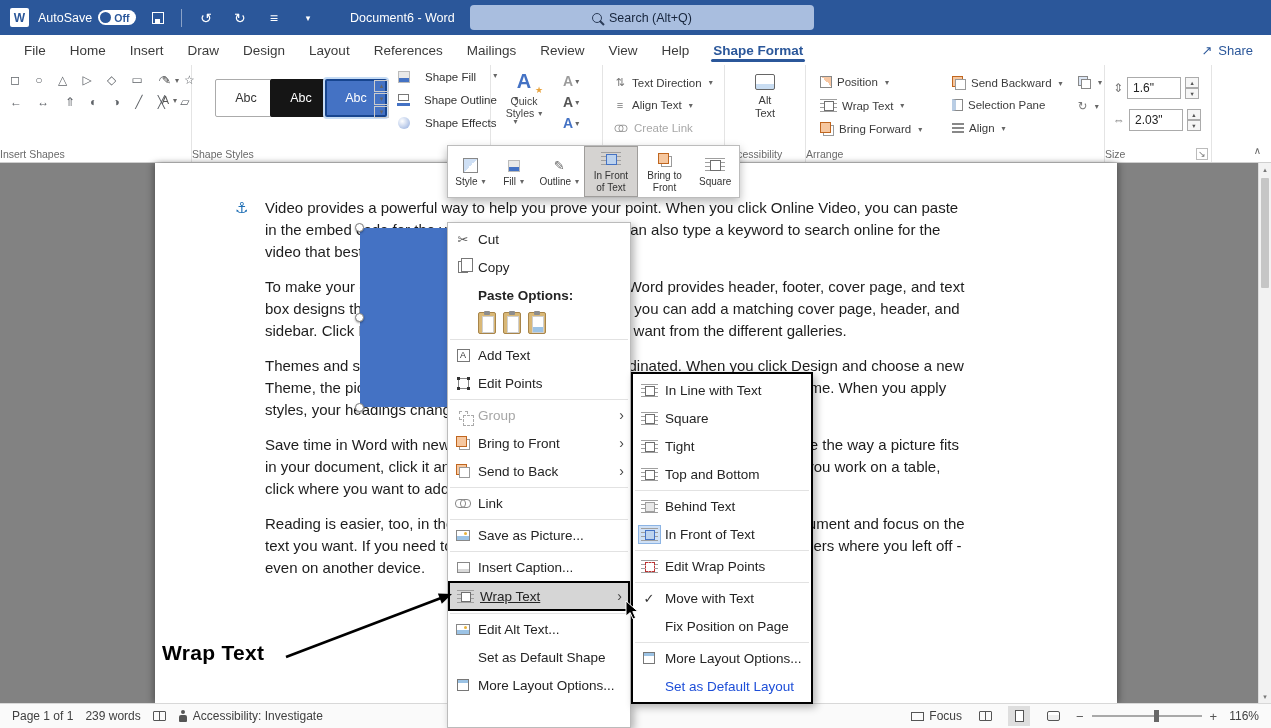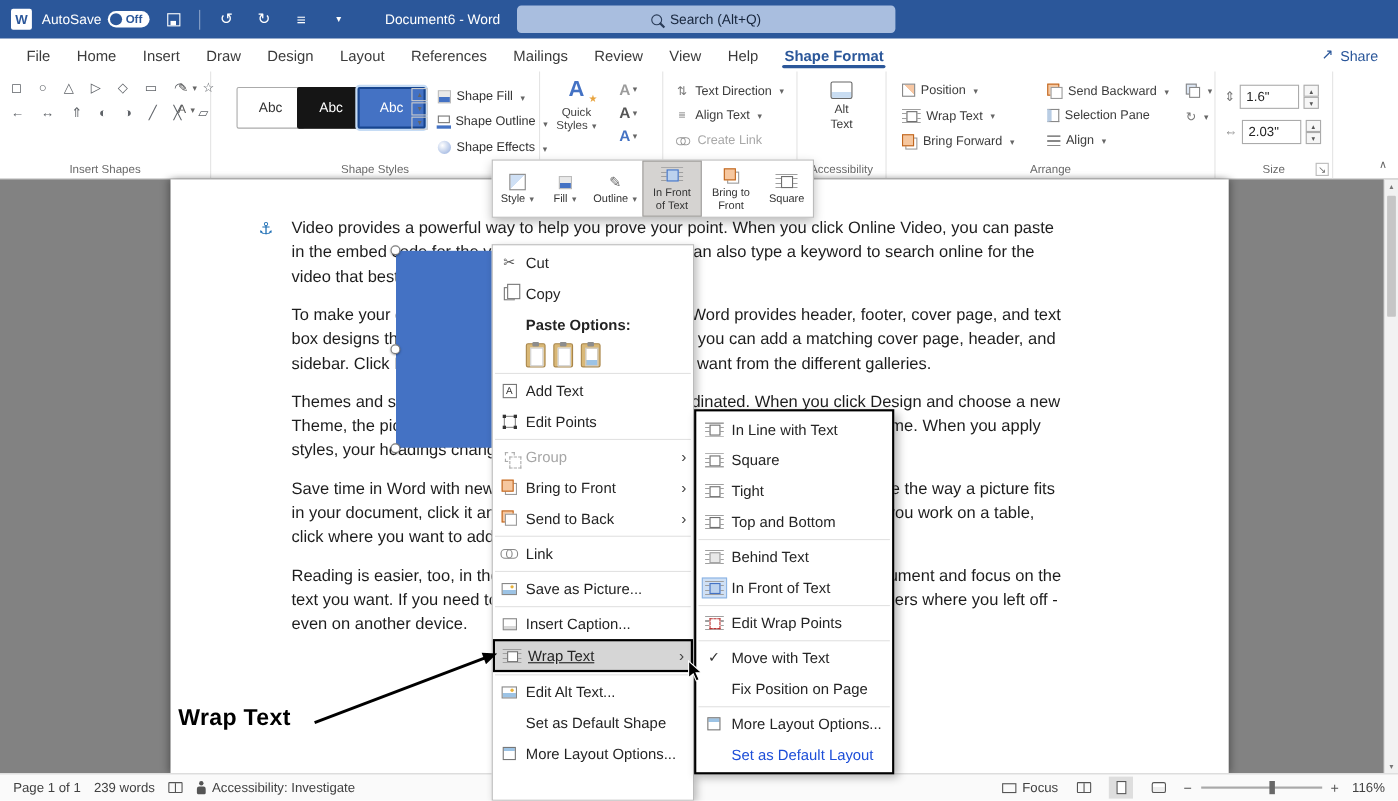--- a/index.html
+++ b/index.html
@@ -30,37 +30,37 @@
 
 .tabs{position:absolute;left:0;top:35px;width:100%;height:30px;background:#fff;display:flex;align-items:center;padding-left:12px;font-size:13.5px;color:#3b3b3b}
 .tab{padding:0 12px;height:30px;display:flex;align-items:center}
 .tab.active{color:#2b579a;font-weight:600;position:relative}
 .tab.active::after{content:"";position:absolute;left:10px;right:10px;bottom:3px;height:3px;border-radius:2px;background:#2b579a}
 .share{margin-left:auto;margin-right:18px;display:flex;align-items:center;gap:6px;color:#2b579a;font-size:13px}
 
 
 .ribbon{position:absolute;left:0;top:65px;width:100%;height:98px;background:#fff;border-bottom:1px solid #cfcfcf}
 .rgroup{position:absolute;top:0;height:97px;border-right:1px solid #e4e4e4}
-.rlabel{position:absolute;left:0;right:0;bottom:2px;text-align:center;font-size:10.5px;color:#6a6a6a;white-space:nowrap}
+.rlabel{position:absolute;left:0;right:0;bottom:2px;font-size:10.5px;color:#6a6a6a;white-space:nowrap}
 .caret{font-size:8px;color:#666;margin-left:2px}
 .r1{top:11px}.r2{top:34px}.r3{top:57px}
 .g-shapes{left:0;width:192px}
 .srow{position:absolute;left:10px;font-size:12px;color:#5f6368;letter-spacing:6px;white-space:nowrap}
 .srow.sr1{top:8px}.srow.sr2{top:30px}
 .es-col{position:absolute;right:12px;top:9px;display:flex;flex-direction:column;gap:7px}
 .es-item{display:flex;align-items:center;gap:2px;font-size:11px;color:#555}
 .g-styles{left:192px;width:299px}
 .thumb{position:absolute;top:14px;width:62px;height:38px;display:flex;align-items:center;justify-content:center;font-size:12.5px;border:1px solid #ababab;border-radius:2px}
 .thumb.t1{left:23px;background:#fff;color:#333}
 .thumb.t2{left:78px;background:#151515;color:#fff;border-color:#151515}
 .thumb.t3{left:133px;background:#4472c4;color:#fff;border:2px solid #17458f;box-shadow:0 0 0 2px #c6dcf5}
 .gal-col{position:absolute;left:182px;top:15px;display:flex;flex-direction:column;gap:1px}
 .gal-btn{width:15px;height:12px;border:1px solid #ccc;font-size:7px;color:#666;display:flex;align-items:center;justify-content:center}
 .ss-col{position:absolute;left:206px;top:6px}
-.ss-btn{display:flex;align-items:flex-end;gap:5px;height:23px;font-size:11.5px;color:#333;white-space:nowrap}
+.ss-btn{display:flex;align-items:flex-start;gap:15px;height:23px;font-size:11.5px;color:#333;white-space:nowrap}
 .ic-fill{width:12px;height:12px;background:linear-gradient(#e9e9e9 55%,#4472c4 55%);border:1px solid #bbb;flex:0 0 auto}
 .ic-outl{width:11px;height:7px;border:1.4px solid #777;position:relative;margin-bottom:5px;flex:0 0 auto}
 .ic-outl::after{content:"";position:absolute;left:-2px;right:-2px;bottom:-6px;height:3px;background:#4472c4}
 .ic-effx{width:12px;height:12px;border-radius:50%;background:radial-gradient(circle at 35% 35%,#fff,#8faadc);flex:0 0 auto}
 .g-wordart{left:491px;width:112px}
 .qs-btn{position:absolute;left:4px;top:5px;width:58px;display:flex;flex-direction:column;align-items:center;font-size:10.5px;color:#444}
 .qs-A{font-size:20px;font-weight:bold;color:#4472c4}
 .qs-star{font-size:9px;color:#e8a33d;margin-top:-8px;margin-left:30px}
 .wa-col{position:absolute;left:72px;top:8px;display:flex;flex-direction:column;gap:5px}
 .wa-item{display:flex;align-items:center;font-weight:bold;font-size:14px}

